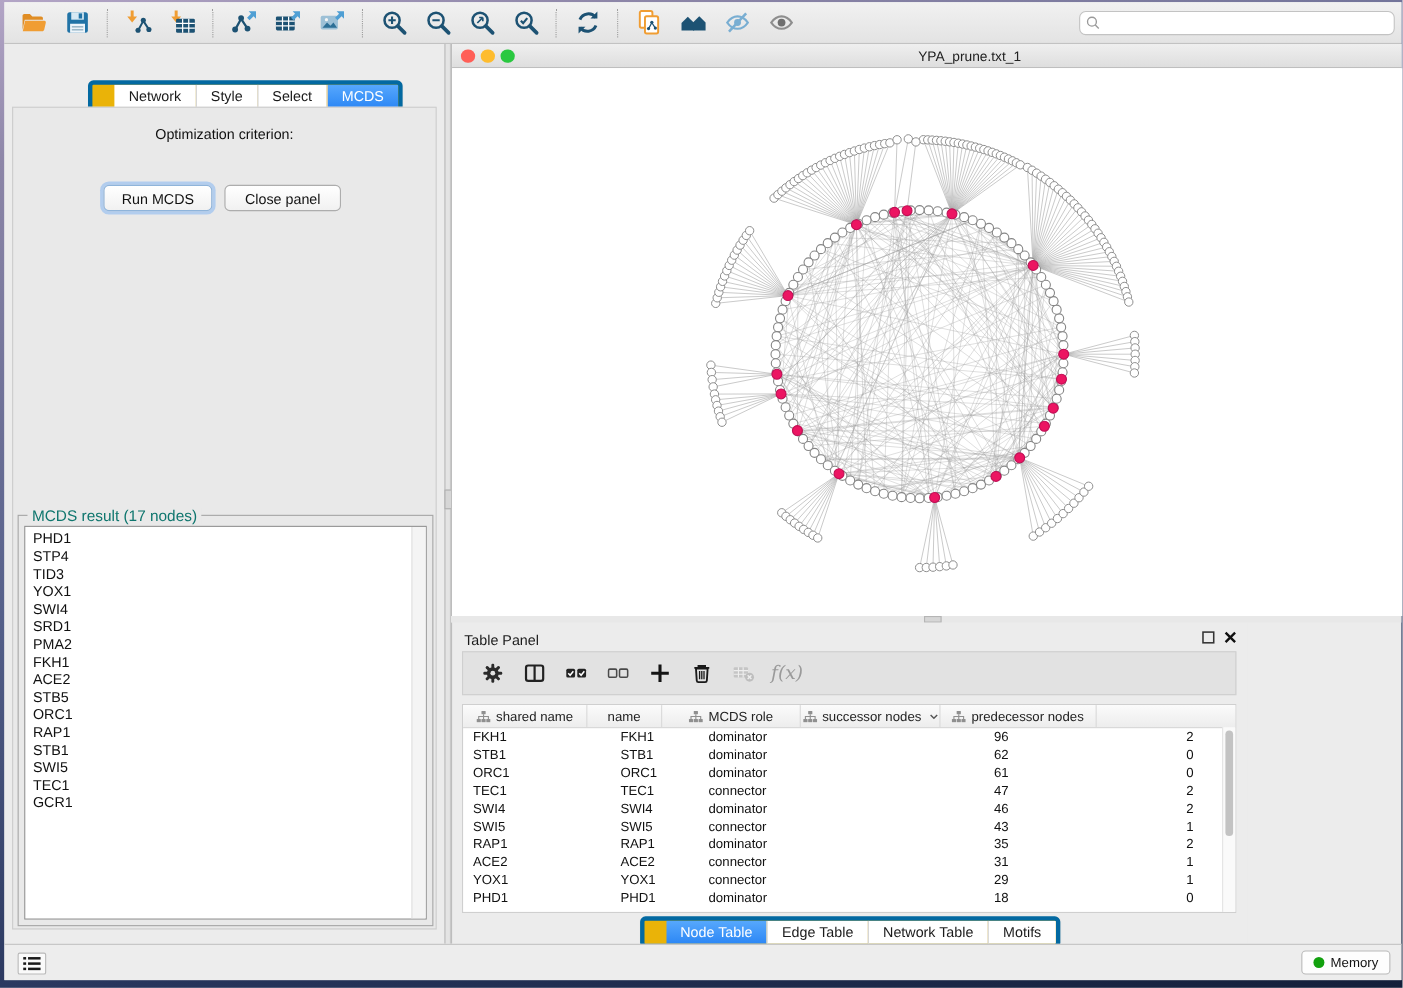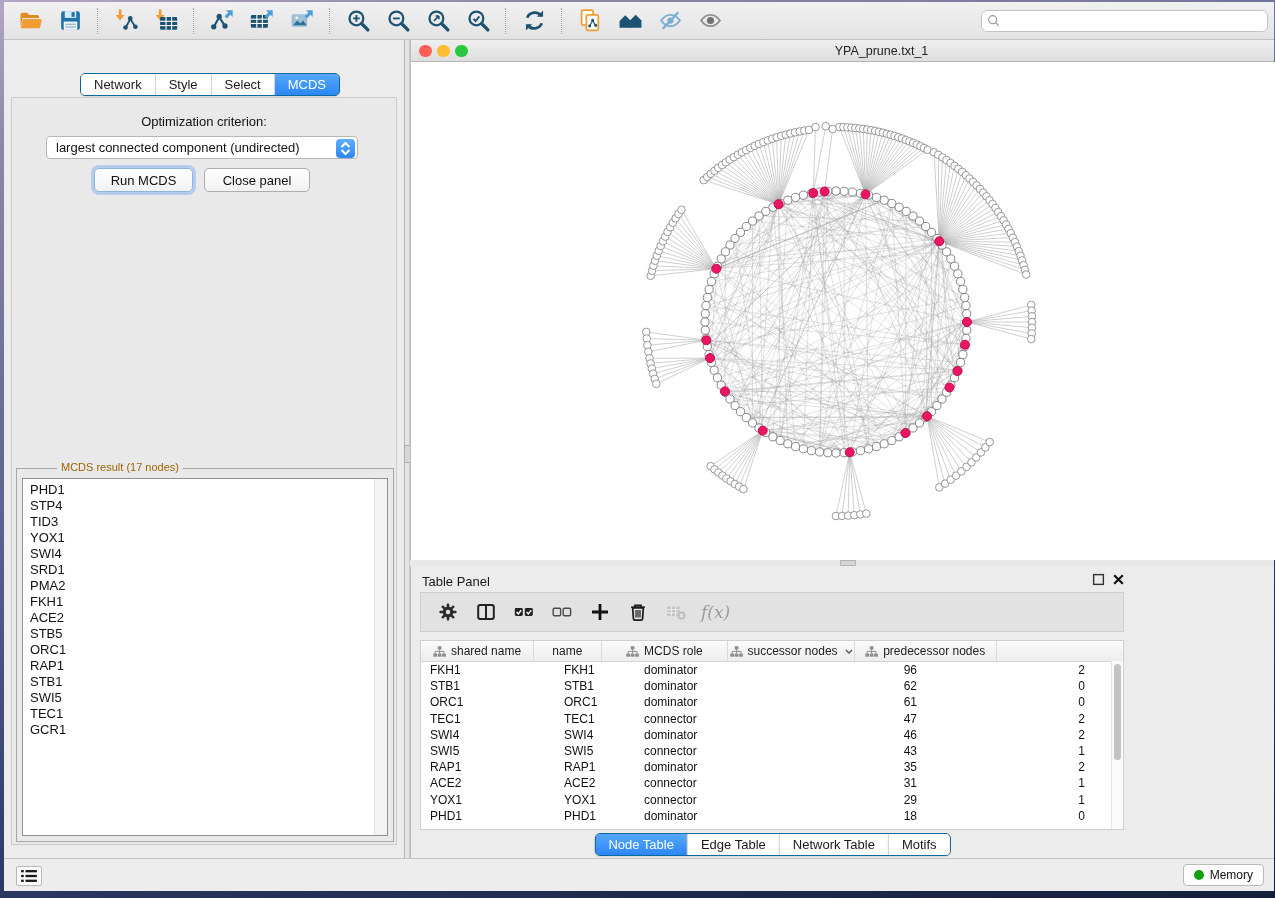--- a/index.html
+++ b/index.html
@@ -22,43 +22,43 @@
   #search-input{width:287px;height:22px;border:1px solid #c3c3c3;border-radius:6px;background:#fff;
     padding:0 6px 0 24px;font-size:12px;box-sizing:border-box;outline:none;}
   #search-wrap svg{position:absolute;left:6px;top:4px;width:14px;height:14px;}
 
   
   #control-panel{position:absolute;left:0;top:38px;width:400px;height:818px;background:#ececec;}
   .panel-head{position:absolute;left:0;top:0;width:100%;height:28px;}
   .panel-title{position:absolute;left:11px;top:8px;font-size:13px;color:#1a1a1a;}
   .panel-ctrls{position:absolute;right:9px;top:7px;display:flex;gap:7px;align-items:center;}
   .panel-ctrls .pbtn{width:13px;height:13px;display:flex;align-items:center;justify-content:center;}
-  .seg{display:flex;border:1px solid #0369a1;border-radius:5px;background:#eab308;overflow:hidden;
-    box-shadow:0 1px 1px rgba(0,0,0,.08);}
+  .seg{display:flex;border:4px solid #0369a1;border-radius:5px;background:#eab308;overflow:hidden;
+    box-shadow:0 1px 1px rgba(0,0,0,.08);padding-left:20px;}
   .seg-btn{padding:3px 13px;font-size:13px;color:#1a1a1a;background:#fff;border:none;
     border-left:1px solid #d2d2d2;line-height:15px;cursor:default;white-space:nowrap;}
   .seg-btn:first-child{border-left:none;}
   .seg-btn.sel{background:linear-gradient(#57a8fd,#2c87f5);color:#fff;}
   #cp-tabs{position:absolute;left:76px;top:33px;}
   #cp-content{position:absolute;left:7px;top:57px;width:386px;height:748px;background:#e9e9e9;
     border:1px solid #cccccc;box-sizing:border-box;}
   #opt-label{position:absolute;left:0;top:16px;width:100%;text-align:center;font-size:13px;color:#111;}
   #criterion-select{position:absolute;left:34px;top:38px;width:312px;height:23px;background:#fff;
     border:1px solid #b6b6b6;border-radius:4px;font-size:13px;color:#111;
     display:flex;align-items:center;padding-left:9px;box-sizing:border-box;}
   #criterion-stepper{position:absolute;right:2px;top:1.5px;width:19px;height:19px;border-radius:4px;
     background:linear-gradient(#5fadff,#2c87f5);}
   #criterion-stepper svg{width:19px;height:19px;display:block;}
   #run-btn{position:absolute;left:82px;top:70px;width:99px;height:24px;font-size:13px;color:#111;
     background:linear-gradient(#ffffff,#f1f1f1);border:1px solid #8fb4da;border-radius:5px;
     box-shadow:0 0 0 3px rgba(110,170,245,.45);cursor:default;}
   #close-btn{position:absolute;left:192px;top:70px;width:106px;height:24px;font-size:13px;color:#111;
     background:linear-gradient(#ffffff,#f1f1f1);border:1px solid #adadad;border-radius:5px;cursor:default;}
   #result-group{position:absolute;left:4px;top:370px;width:376px;height:372px;border:1px solid #a6a6a6;}
-  #result-legend{position:absolute;top:-8px;left:8px;background:#e9e9e9;padding:0 4px;font-size:11px;color:#a16207;margin-left:32px;}
+  #result-legend{position:absolute;top:-8px;left:8px;background:#e9e9e9;padding:0 4px;font-size:14px;color:#0f766e;}
   #result-list{position:absolute;left:5px;top:9px;right:5px;bottom:5px;background:#fff;
     border:1px solid #909090;overflow:hidden;}
   #result-items{padding:3px 0 0 7px;}
   .result-item{font-size:13px;line-height:16px;color:#111;}
   #result-scroll{position:absolute;right:0;top:0;width:12px;height:100%;background:#f4f4f4;border-left:1px solid #e0e0e0;}
 
   
   #v-splitter{position:absolute;left:400px;top:38px;width:6px;height:818px;background:#e4e4e4;border-left:1px solid #b8b8b8;border-right:1px solid #c8c8c8;box-sizing:border-box;}
   #v-grab{position:absolute;left:-1px;top:405px;width:7px;height:16px;background:#d6d6d6;border:1px solid #aeaeae;}
   #h-splitter{position:absolute;left:406px;top:558px;width:864px;height:6px;background:#e8e8e8;}
@@ -273,29 +273,20 @@
 
   <div id="control-panel">
     <div id="cp-tabs" class="seg">
         <button class="seg-btn">Network</button>
         <button class="seg-btn">Style</button>
         <button class="seg-btn">Select</button>
         <button class="seg-btn sel">MCDS</button>
       </div>
     <div id="cp-content">
       <div id="opt-label">Optimization criterion:</div>
-      <div id="criterion-select">
-        <span>largest connected component (undirected)</span>
-        <span id="criterion-stepper">
-          <svg viewBox="0 0 19 19">
-            <path d="M5.5 8l4-4 4 4" stroke="#fff" stroke-width="2" fill="none"></path>
-            <path d="M5.5 11l4 4 4-4" stroke="#fff" stroke-width="2" fill="none"></path>
-          </svg>
-        </span>
-      </div>
       <button id="run-btn">Run MCDS</button>
       <button id="close-btn">Close panel</button>
       <div id="result-group">
         <span id="result-legend">MCDS result (17 nodes)</span>
         <div id="result-list">
           <div id="result-items">
               <div class="result-item">PHD1</div>
               <div class="result-item">STP4</div>
               <div class="result-item">TID3</div>
               <div class="result-item">YOX1</div>

